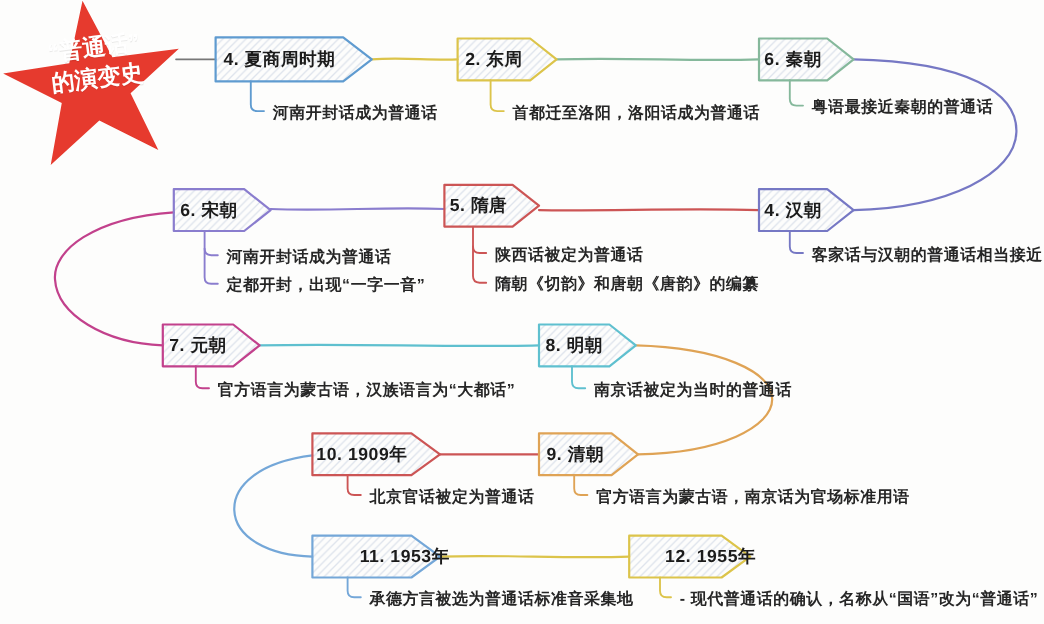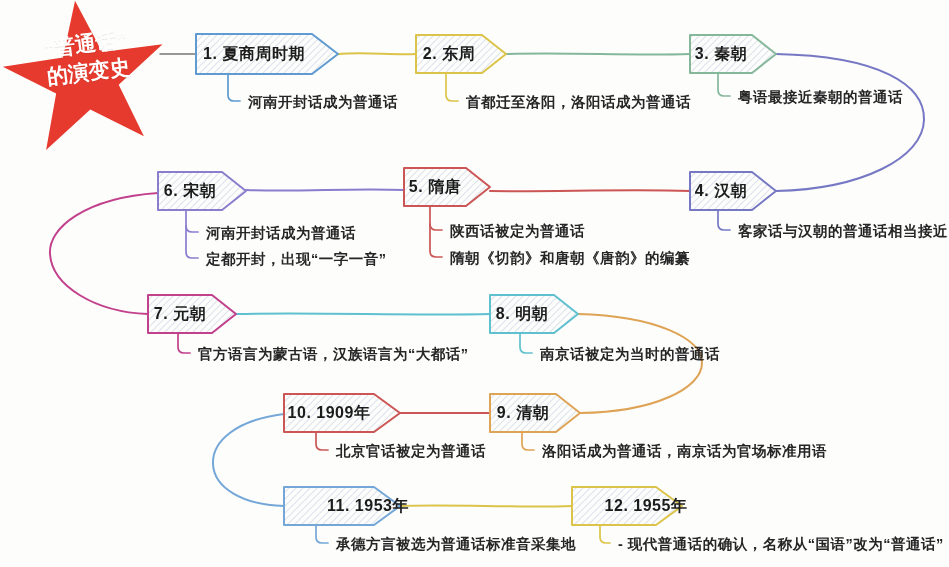--- a/index.html
+++ b/index.html
@@ -88,39 +88,39 @@
     <path stroke="#dcc44a" d="M600,525 V537 Q600,543 606,543 H610"></path>
   </g>
 </svg>
 
 <div class="star"></div>
 <div class="star-text">
   <div>“普通话”</div>
   <div>的演变史</div>
 </div>
 
-<div class="node-label" style="left:196px;top:34px;width:116px;height:40px;">1. 夏商周时期</div>
+<div class="node-label" style="left:196px;top:34px;width:116px;height:40px;">4. 夏商周时期</div>
 <div class="node-label" style="left:416px;top:35px;width:66px;height:38px;">2. 东周</div>
-<div class="node-label" style="left:690px;top:35px;width:62px;height:38px;">3. 秦朝</div>
+<div class="node-label" style="left:690px;top:35px;width:62px;height:38px;">6. 秦朝</div>
 <div class="node-label" style="left:690px;top:172px;width:62px;height:38px;">4. 汉朝</div>
 <div class="node-label" style="left:404px;top:168px;width:62px;height:38px;">5. 隋唐</div>
 <div class="node-label" style="left:158px;top:172px;width:64px;height:38px;">6. 宋朝</div>
 <div class="node-label" style="left:148px;top:295px;width:64px;height:38px;">7. 元朝</div>
 <div class="node-label" style="left:490px;top:295px;width:64px;height:38px;">8. 明朝</div>
 <div class="node-label" style="left:490px;top:394px;width:66px;height:38px;">9. 清朝</div>
 <div class="node-label" style="left:284px;top:394px;width:90px;height:38px;">10. 1909年</div>
 <div class="node-label" style="left:284px;top:487px;width:90px;height:38px;padding-left:39px;">11. 1953年</div>
 <div class="node-label" style="left:572px;top:487px;width:84px;height:38px;padding-left:32px;">12. 1955年</div>
 
 <div class="anno" style="left:248px;top:93px;">河南开封话成为普通话</div>
 <div class="anno" style="left:466px;top:93px;">首都迁至洛阳，洛阳话成为普通话</div>
 <div class="anno" style="left:738px;top:88px;">粤语最接近秦朝的普通话</div>
 <div class="anno" style="left:738px;top:222px;">客家话与汉朝的普通话相当接近</div>
 <div class="anno" style="left:450px;top:222px;">陕西话被定为普通话</div>
 <div class="anno" style="left:450px;top:249px;">隋朝《切韵》和唐朝《唐韵》的编纂</div>
 <div class="anno" style="left:206px;top:224px;">河南开封话成为普通话</div>
 <div class="anno" style="left:206px;top:250px;">定都开封，出现“一字一音”</div>
 <div class="anno" style="left:198px;top:345px;">官方语言为蒙古语，汉族语言为“大都话”</div>
 <div class="anno" style="left:540px;top:345px;">南京话被定为当时的普通话</div>
-<div class="anno" style="left:542px;top:442px;">洛阳话成为普通话，南京话为官场标准用语</div>
+<div class="anno" style="left:542px;top:442px;">官方语言为蒙古语，南京话为官场标准用语</div>
 <div class="anno" style="left:336px;top:442px;">北京官话被定为普通话</div>
 <div class="anno" style="left:336px;top:535px;">承德方言被选为普通话标准音采集地</div>
 <div class="anno" style="left:618px;top:535px;">- 现代普通话的确认，名称从“国语”改为“普通话”</div>
 
 </body></html>

